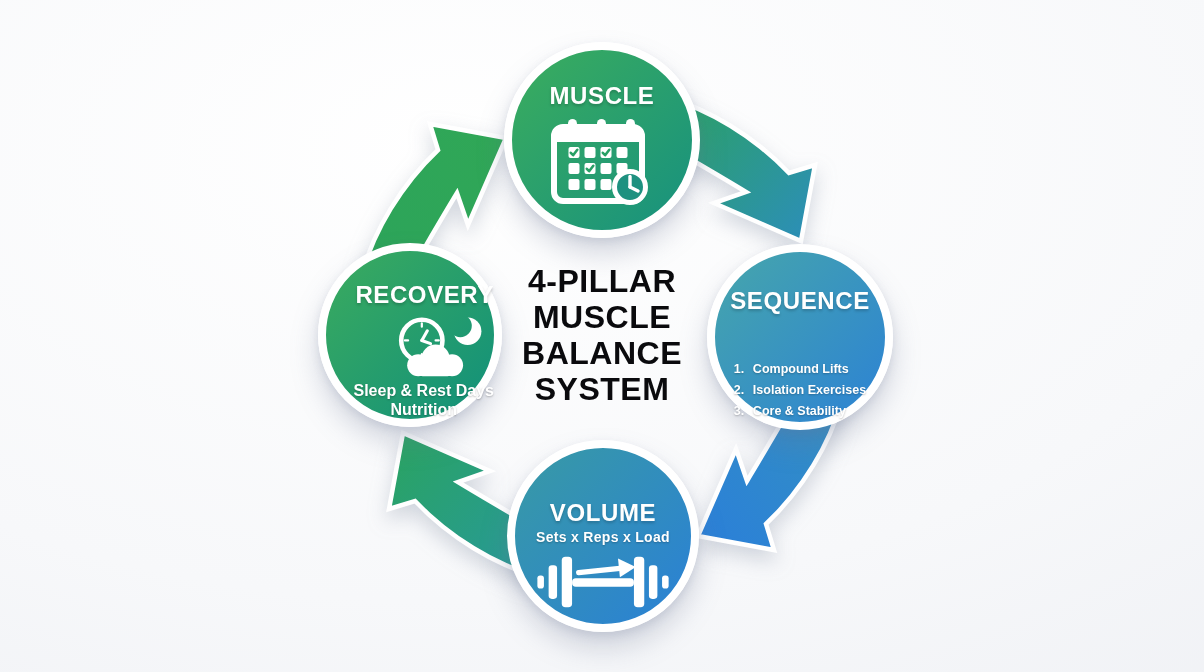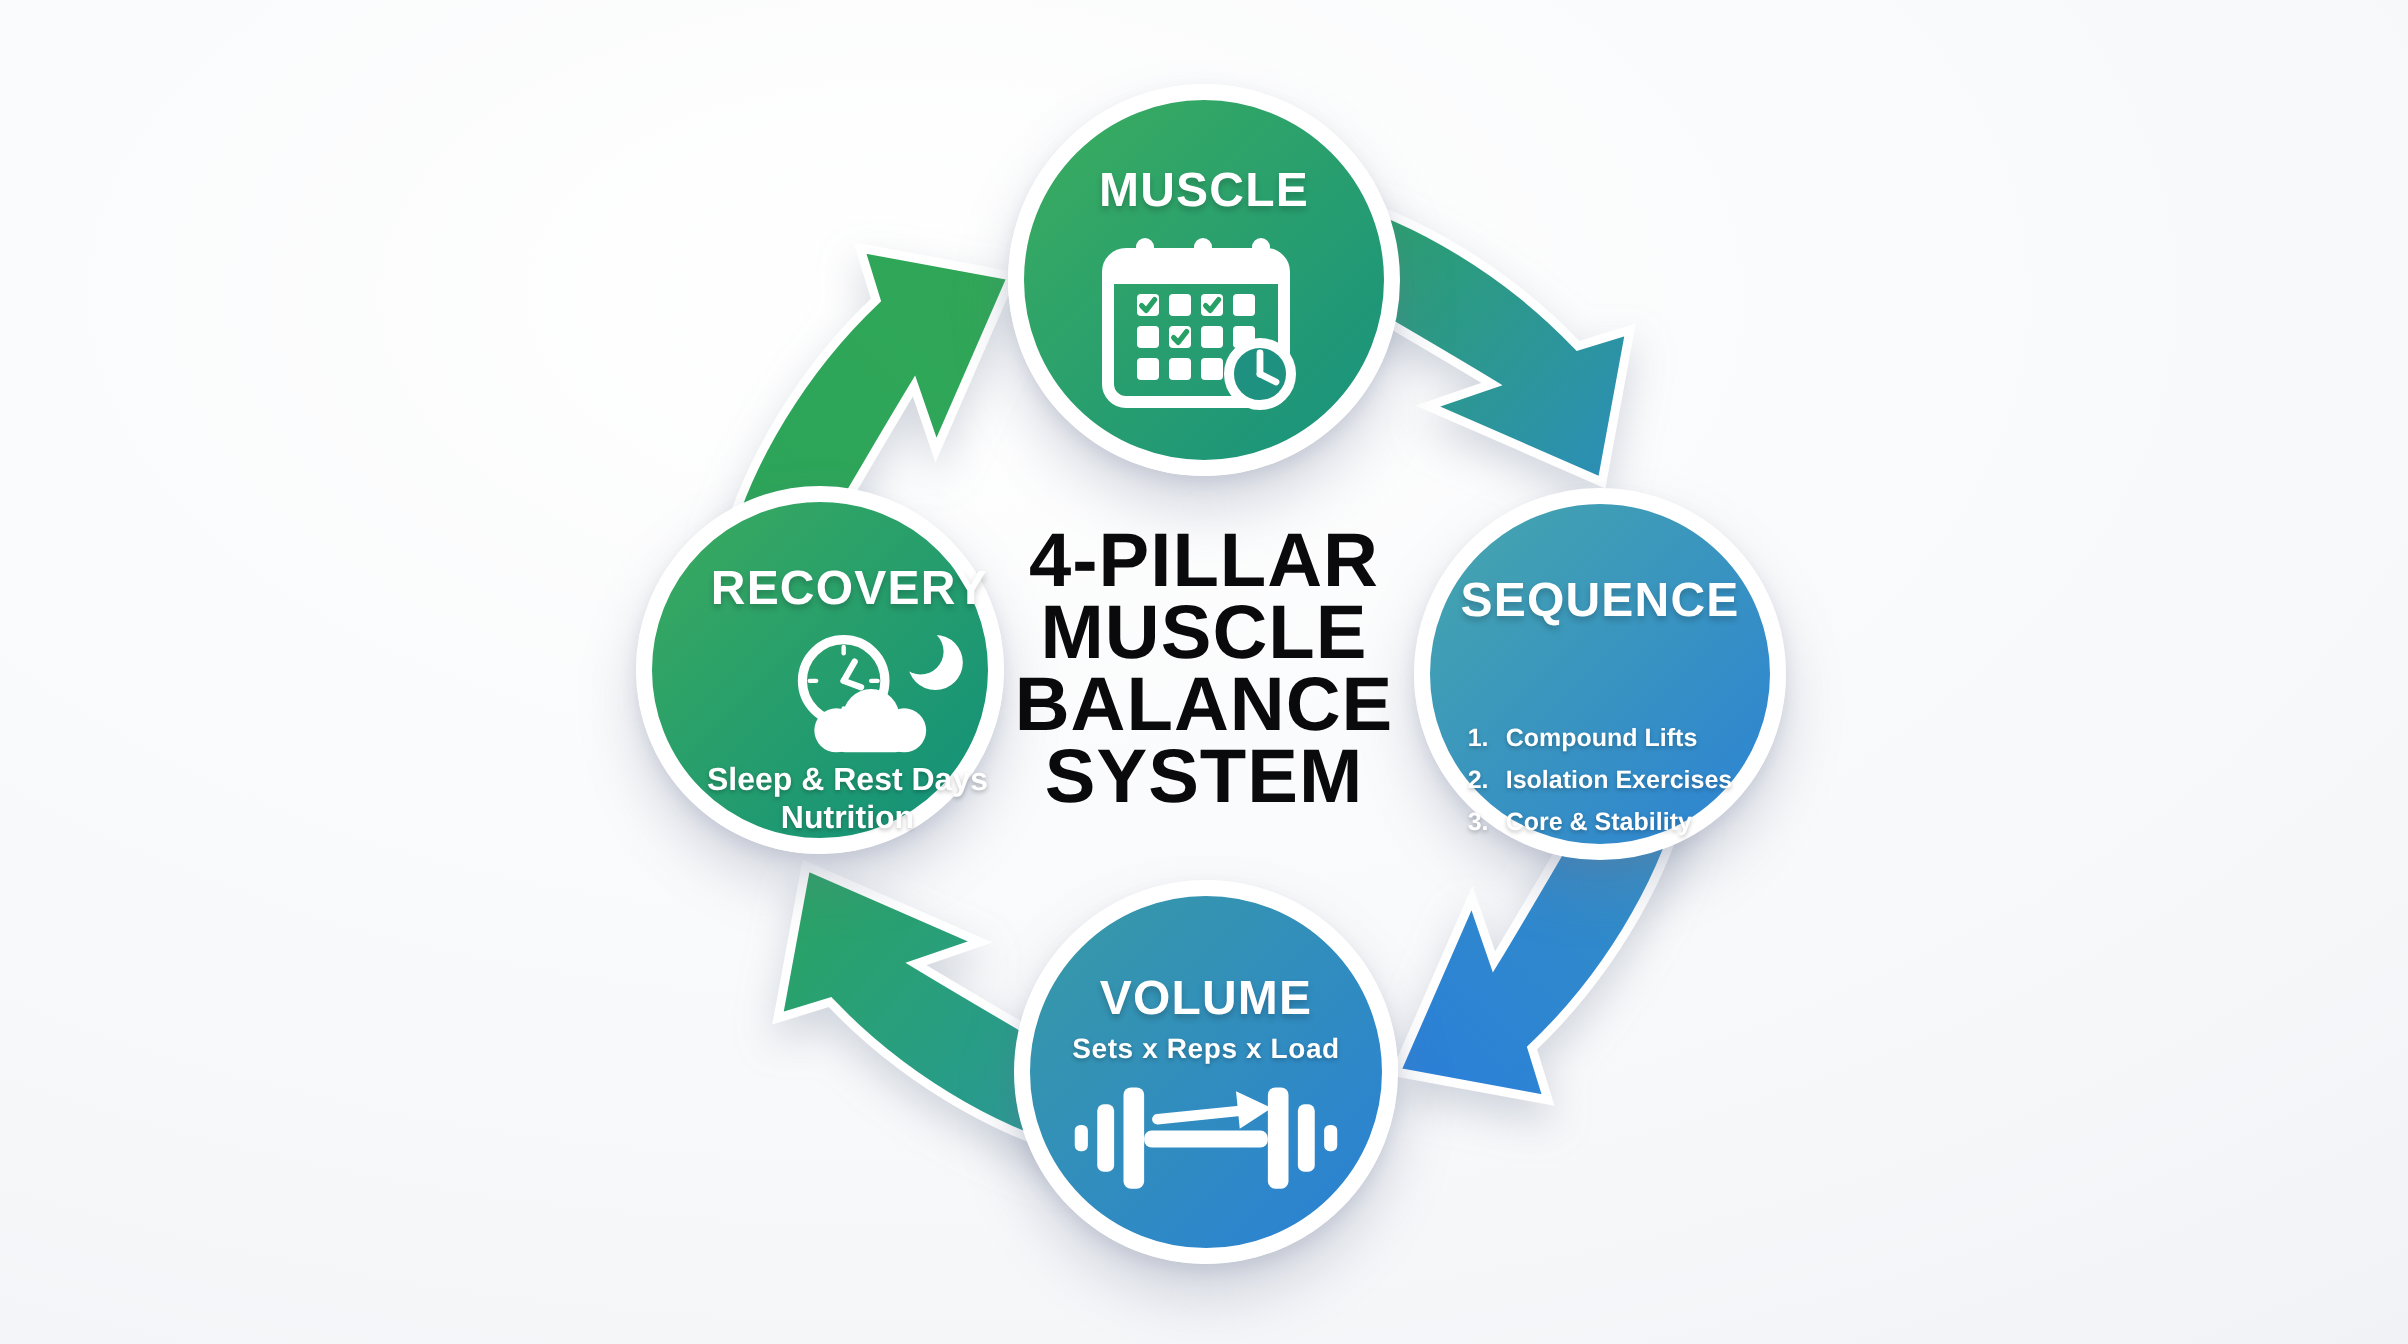--- a/index.html
+++ b/index.html
@@ -39,21 +39,21 @@
   .seq-list{margin-top:9px;width:max-content;}
   .seq-item{display:flex;color:#fff;font-size:12.5px;font-weight:600;line-height:21px;
     text-shadow:0 1px 2px rgba(0,0,0,0.25);}
   .seq-num{width:19px;flex:0 0 19px;}
   .sub{color:#ffffff;font-size:14px;font-weight:bold;letter-spacing:0.3px;margin-top:3px;
     text-shadow:0 1px 2px rgba(0,0,0,0.25);line-height:16px;}
   .rec-lines{margin-top:3px;text-align:center;color:#fff;font-size:16px;font-weight:600;
     line-height:19px;text-shadow:0 1px 2px rgba(0,0,0,0.25);}
   .center-title{
     position:absolute;left:602px;top:263px;transform:translateX(-50%);
-    text-align:center;color:#0a0a0d;font-weight:bold;font-size:38px;line-height:36px;
+    text-align:center;color:#0a0a0d;font-weight:bold;font-size:32px;line-height:36px;
     letter-spacing:0.5px;width:max-content;
   }
   .watermark{
     position:absolute;right:18px;bottom:14px;color:#949aa6;font-size:21px;letter-spacing:0.3px;
   }
 </style>
 </head>
 <body>
 
 <div class="stage">
@@ -140,21 +140,21 @@
         </div>
         <div class="seq-item">
           <span class="seq-num">3.</span>
           <span class="seq-label">Core &amp; Stability</span>
         </div>
       </div>
     </div>
   </div>
 
   <div class="pillar" id="p-vol">
-    <div class="disc" style="background: linear-gradient(135deg, rgb(56, 154, 164) 0%, rgb(42, 128, 215) 100%);">
+    <div class="disc" style="background: linear-gradient(135deg, rgb(56, 154, 164) 0%, rgb(42, 128, 215) 100%); justify-content: center;">
       <div class="ptitle">VOLUME</div>
       <div class="sub">Sets x Reps x Load</div>
       <svg class="icon" width="150" height="60" viewBox="0 0 160 64">
         <g fill="#fff">
           <rect x="10" y="25" width="7" height="14" rx="3"></rect>
           <rect x="22" y="14" width="9" height="36" rx="3.5"></rect>
           <rect x="36" y="5" width="11" height="54" rx="4"></rect>
           <rect x="47" y="28" width="66" height="9" rx="4"></rect>
           <rect x="113" y="5" width="11" height="54" rx="4"></rect>
           <rect x="129" y="14" width="9" height="36" rx="3.5"></rect>

